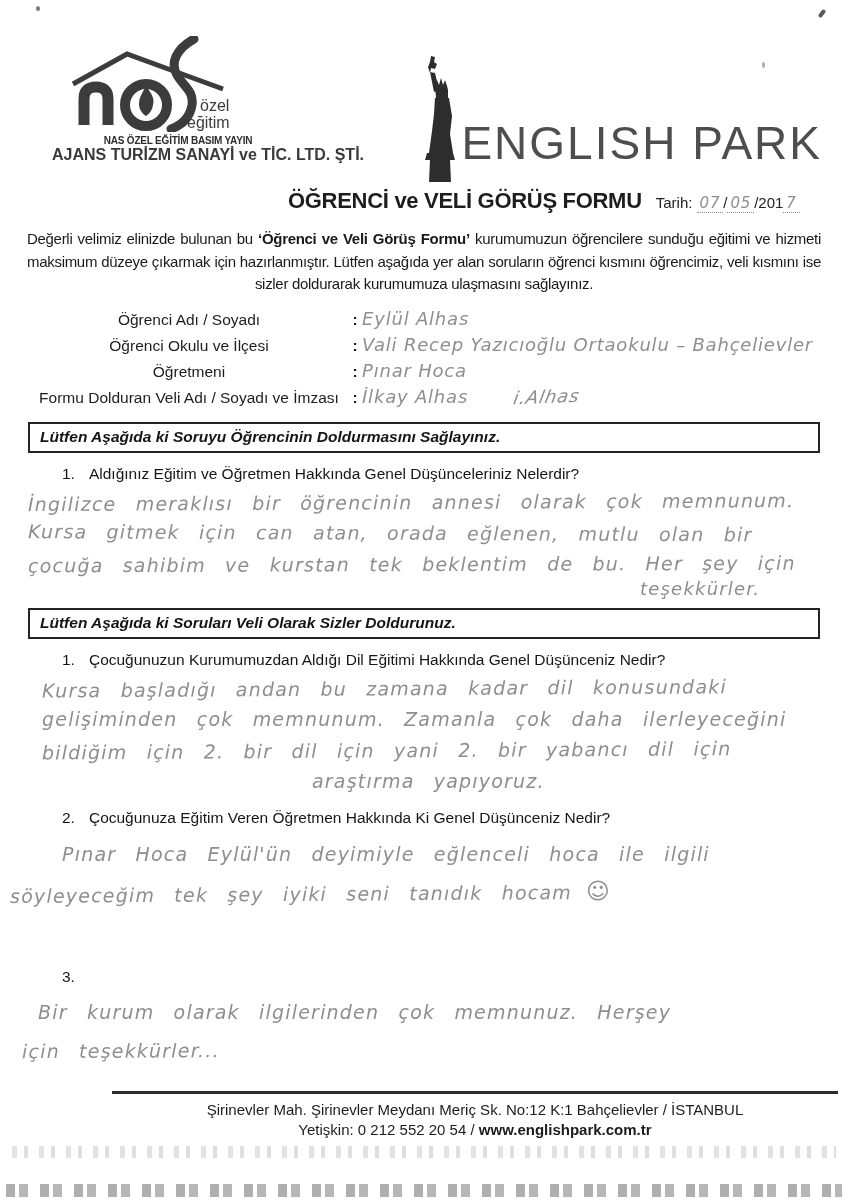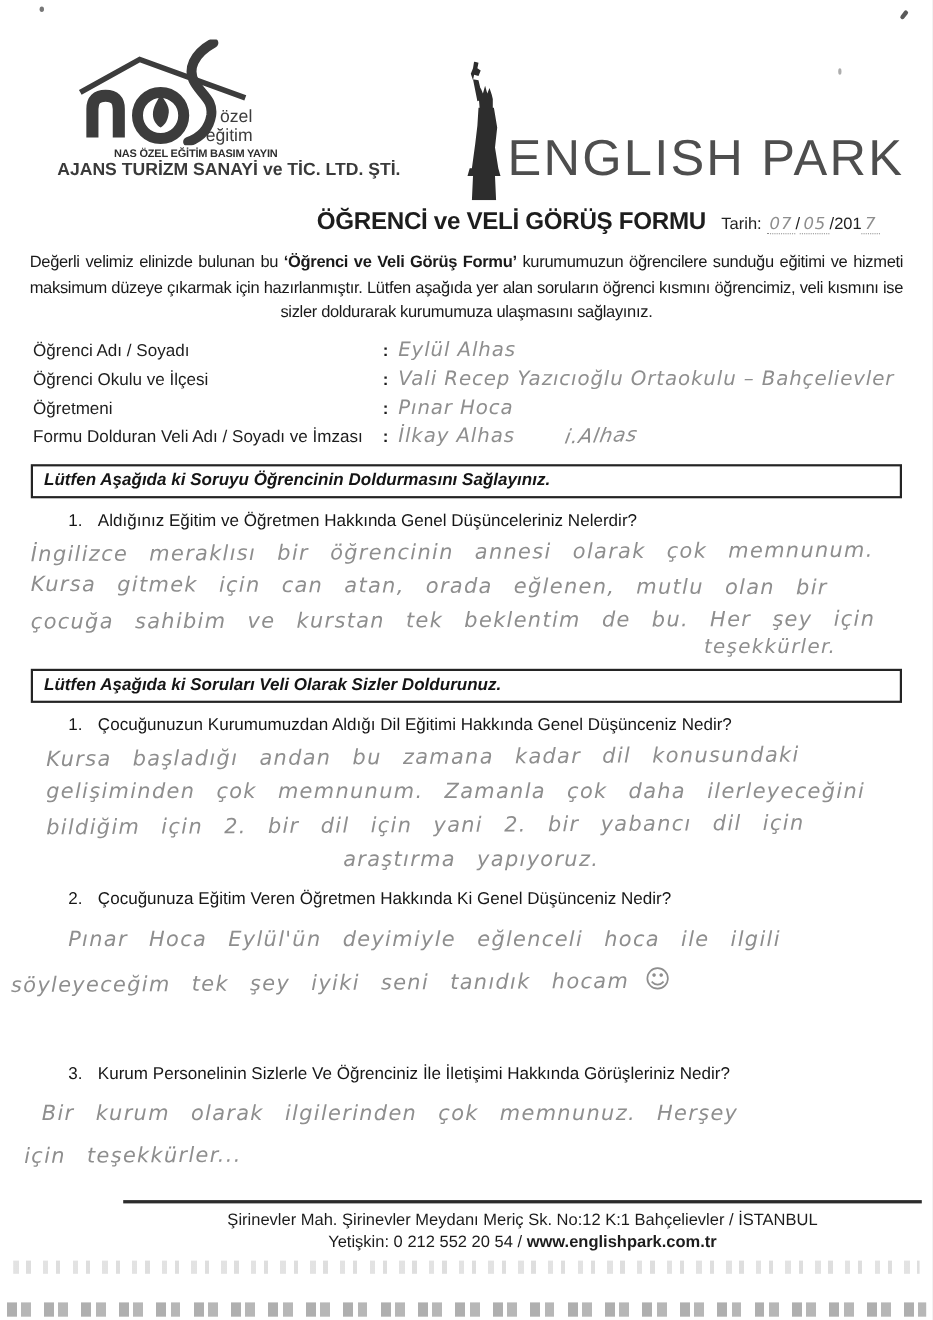--- a/index.html
+++ b/index.html
@@ -19,21 +19,21 @@
   .title-row{display:flex;align-items:baseline;margin:6px 0 0 288px;}
   .form-title{font-size:22px;font-weight:700;letter-spacing:-.3px;margin:0;white-space:nowrap;}
   .date{font-size:15px;margin-left:14px;white-space:nowrap;color:#222;}
   .date .hw{font-size:15px;}
   .dotted{border-bottom:1.5px dotted #8a8a8a;padding:0 3px;}
   
   .intro{width:794px;margin:14px auto 0;font-size:15px;line-height:1.5;letter-spacing:-.3px;
          text-align:justify;text-align-last:center;color:#191919;}
   
   .fields{margin:12px 0 0 30px;font-size:15.5px;}
-  .frow{display:flex;align-items:baseline;height:26px;}
+  .frow{display:flex;align-items:baseline;height:26px;text-align:center;}
   .flabel{width:318px;flex:none;font-weight:500;}
   .fcolon{width:14px;flex:none;font-weight:700;}
   .fval{white-space:nowrap;}
   .sig{margin-left:46px;font-size:20px;display:inline-block;transform:skewX(-12deg) rotate(-2deg);}
   
   .hw{color:#8e8e8e;font-style:italic;font-family:"DejaVu Sans",sans-serif;font-size:18px;letter-spacing:.8px;}
   .hw-line{color:#8e8e8e;font-style:italic;font-family:"DejaVu Sans",sans-serif;
            font-size:19px;letter-spacing:1.2px;word-spacing:12px;white-space:nowrap;}
   
   .sbox{margin:10px 28px 0;border:2px solid #242424;padding:4px 10px 5px;
@@ -173,21 +173,20 @@
     <span>2.</span>
     <span>Çocuğunuza Eğitim Veren Öğretmen Hakkında Ki Genel Düşünceniz Nedir?</span>
   </div>
   <div class="ans-p2">
     <div class="hw-line">Pınar Hoca Eylül'ün deyimiyle eğlenceli hoca ile ilgili</div>
     <div class="hw-line"><span>söyleyeceğim tek şey iyiki seni tanıdık hocam</span><span class="smiley">☺</span></div>
   </div>
 
   <div class="q q3">
     <span>3.</span>
-    <span>Kurum Personelinin Sizlerle Ve Öğrenciniz İle İletişimi Hakkında Görüşleriniz Nedir?</span>
   </div>
   <div class="ans-p3">
     <div class="hw-line">Bir kurum olarak ilgilerinden çok memnunuz. Herşey</div>
     <div class="hw-line">için teşekkürler...</div>
   </div>
 
   <footer class="footer">
     <div class="f-rule"></div>
     <div class="f-text">
       <div class="f1">Şirinevler Mah. Şirinevler Meydanı Meriç Sk. No:12 K:1 Bahçelievler / İSTANBUL</div>

